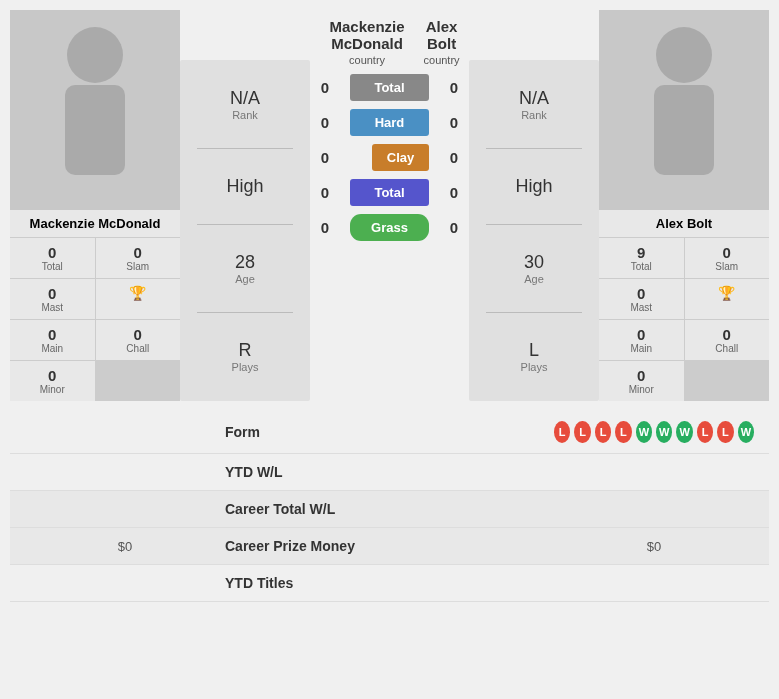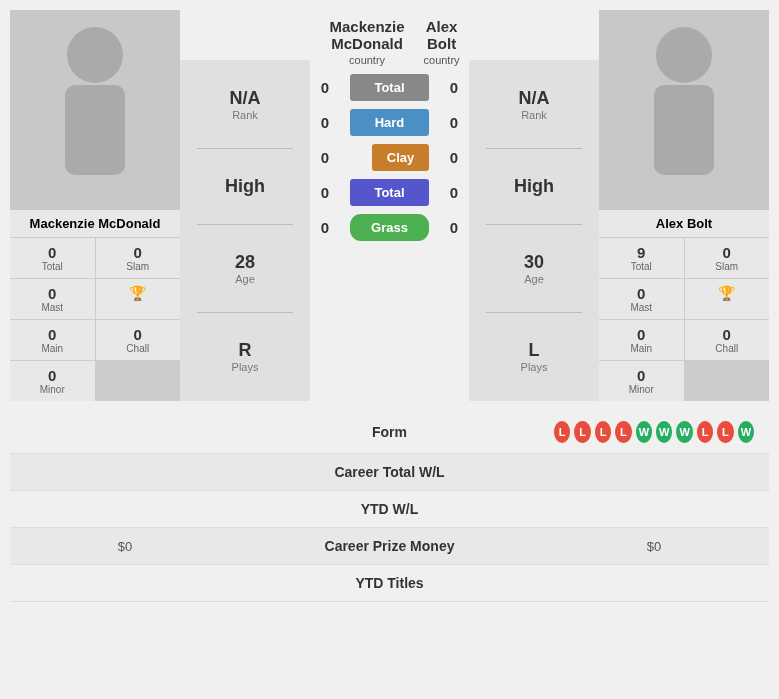--- a/index.html
+++ b/index.html
@@ -140,21 +140,21 @@
     }
 
     .panel-stat {
       text-align: center;
       padding: 8px 0;
       width: 100%;
     }
 
     .panel-stat-value {
       font-size: 18px;
-      font-weight: bold;
+      font-weight: normal;
       color: #333;
     }
 
     .panel-stat-label {
       font-size: 11px;
       color: #777;
     }
 
     .panel-divider {
       width: 80%;
@@ -173,21 +173,21 @@
       padding: 10px 15px;
       border-bottom: 1px solid #ddd;
     }
 
     .info-row.alt {
       background: #e8e8e8;
     }
 
     .info-row-label {
       flex: 1;
-      text-align: center;
+      text-align: left;
       font-size: 14px;
       font-weight: bold;
       color: #333;
     }
 
     .info-row-left {
       width: 200px;
       text-align: center;
       font-size: 13px;
       color: #555;
@@ -430,32 +430,32 @@
             <div class="form-badge form-W">W</div>
             <div class="form-badge form-W">W</div>
             <div class="form-badge form-W">W</div>
             <div class="form-badge form-L">L</div>
             <div class="form-badge form-L">L</div>
             <div class="form-badge form-W">W</div>
           </div>
       </div>
     </div>
 
+    <div class="info-row">
+      <div class="info-row-left"></div>
+      <div class="info-row-label">YTD W/L</div>
+      <div class="info-row-right"></div>
+    </div>
+
     <div class="info-row alt">
       <div class="info-row-left"></div>
       <div class="info-row-label">Career Total W/L</div>
       <div class="info-row-right"></div>
     </div>
 
-    <div class="info-row">
-      <div class="info-row-left"></div>
-      <div class="info-row-label">YTD W/L</div>
-      <div class="info-row-right"></div>
-    </div>
-
     <div class="info-row alt">
       <div class="info-row-left">$0</div>
       <div class="info-row-label">Career Prize Money</div>
       <div class="info-row-right">$0</div>
     </div>
 
     <div class="info-row">
       <div class="info-row-left"></div>
       <div class="info-row-label">YTD Titles</div>
       <div class="info-row-right"></div>

